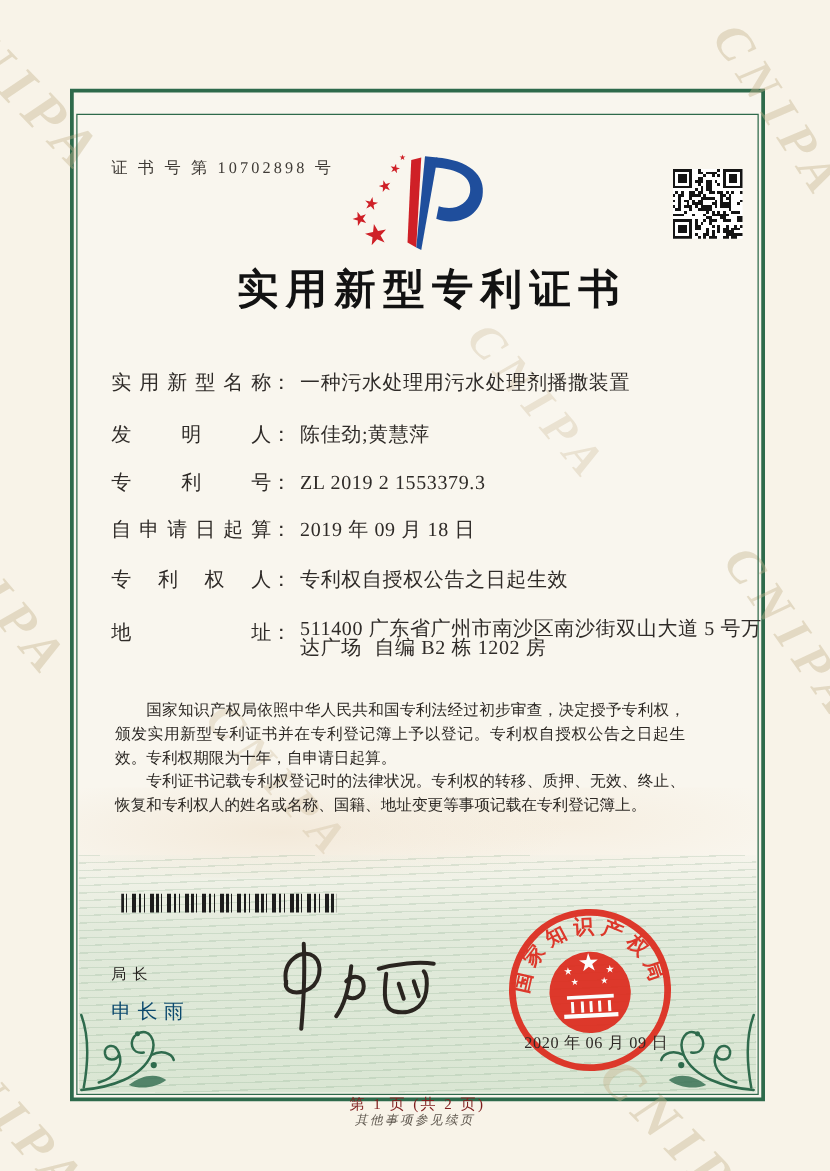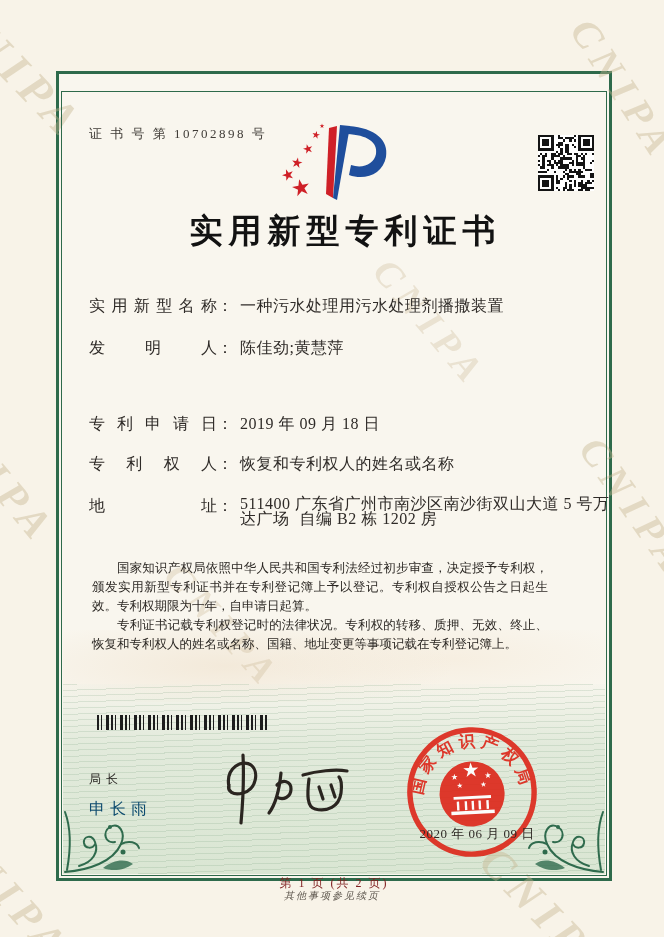--- a/index.html
+++ b/index.html
@@ -326,25 +326,28 @@
       </svg>
 
       <div class="title">实用新型专利证书</div>
 
       <div class="frow r1">
         <span class="flabel">实用新型名称</span><span class="colon">：</span><span class="fvalue">一种污水处理用污水处理剂播撒装置</span>
       </div>
       <div class="frow r2">
         <span class="flabel">发明人</span><span class="colon">：</span><span class="fvalue">陈佳劲;黄慧萍</span>
       </div>
+      <div class="frow r3">
+        <span class="flabel">专利号</span><span class="colon">：</span><span class="fvalue">ZL 2019 2 1553379.3</span>
+      </div>
       <div class="frow r4">
-        <span class="flabel">专利申请日</span><span class="colon">：</span><span class="fvalue">2019 年 09 月 18 日</span>
+        <span class="flabel">自申请日起算</span><span class="colon">：</span><span class="fvalue">2019 年 09 月 18 日</span>
       </div>
       <div class="frow r5">
-        <span class="flabel">专利权人</span><span class="colon">：</span><span class="fvalue">恢复和专利权人的姓名或名称</span>
+        <span class="flabel">专利权人</span><span class="colon">：</span><span class="fvalue">专利权自授权公告之日起生效</span>
       </div>
       <div class="frow r6">
         <span class="flabel">地址</span><span class="colon">：</span><span class="fvalue block"><span>511400 广东省广州市南沙区南沙街双山大道 5 号万达广场</span><span class="addr2">自编 B2 栋 1202 房</span></span>
       </div>
 
       <div class="body-text">
         <p>国家知识产权局依照中华人民共和国专利法经过初步审查，决定授予专利权，颁发实用新型专利证书并在专利登记簿上予以登记。专利权自授权公告之日起生效。专利权期限为十年，自申请日起算。</p>
         <p>专利证书记载专利权登记时的法律状况。专利权的转移、质押、无效、终止、恢复和专利权人的姓名或名称、国籍、地址变更等事项记载在专利登记簿上。</p>
       </div>
 

